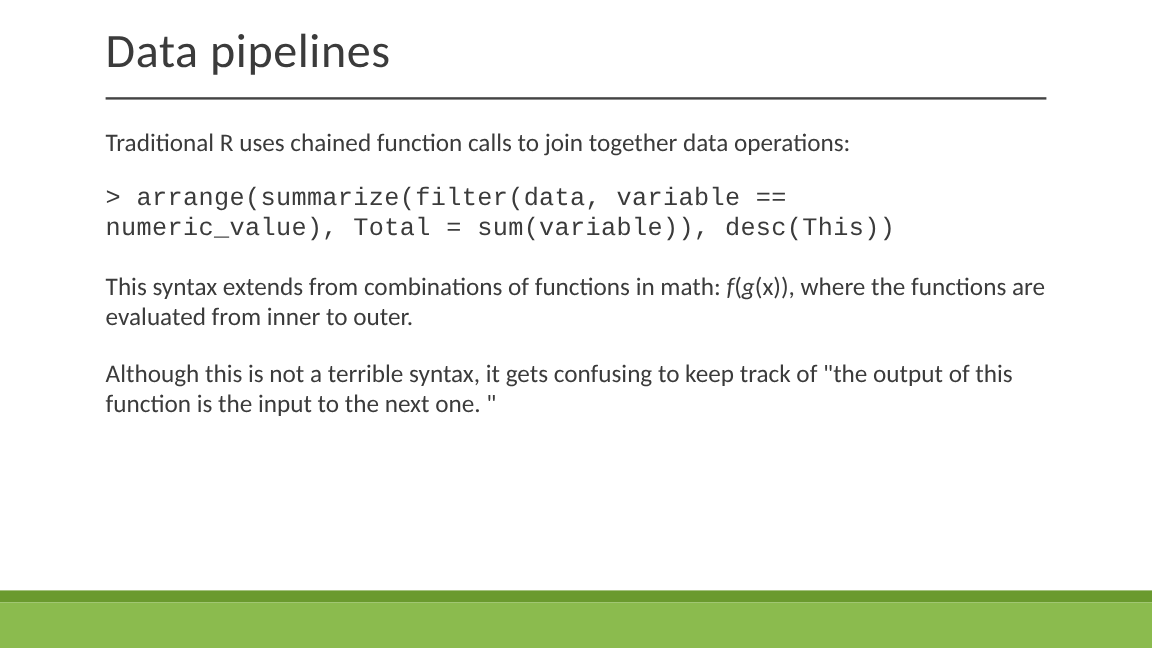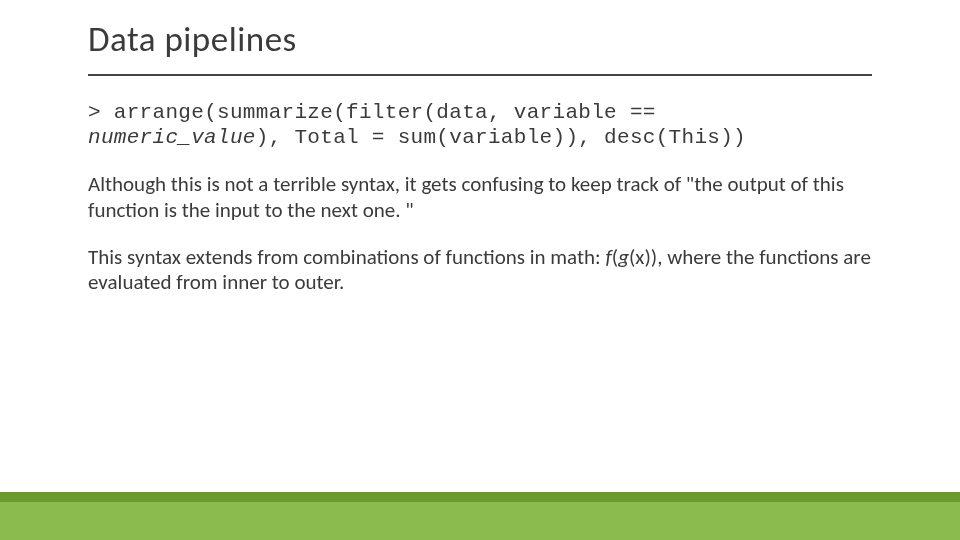--- a/index.html
+++ b/index.html
@@ -12,21 +12,21 @@
       height: 540px;
       background: #ffffff;
       font-family: 'Calibri', 'Segoe UI', sans-serif;
       position: relative;
       overflow: hidden;
     }
     .slide {
       padding: 18px 88px 0 88px;
     }
     .title {
-      font-size: 35px;
+      font-size: 40px;
       font-weight: 300;
       color: #3b3b3b;
       letter-spacing: 0.5px;
       padding-bottom: 14px;
       margin-bottom: 24px;
       border-bottom: 2px solid #444;
     }
     .content p {
       font-size: 21px;
       color: #3b3b3b;
@@ -34,21 +34,20 @@
       margin-bottom: 22px;
       font-weight: 400;
     }
     .code {
       font-family: 'Consolas', 'Courier New', monospace;
       font-size: 20px;
       color: #3b3b3b;
       letter-spacing: 0.3px;
     }
     .code-italic {
-      font-style: italic;
     }
     .math-func {
       font-style: italic;
     }
     .footer-bar {
       position: absolute;
       bottom: 0;
       left: 0;
       width: 100%;
       height: 48px;
@@ -63,31 +62,32 @@
     }
   </style>
 </head>
 <body>
 
 <div class="slide">
   <h1 class="title">Data pipelines</h1>
 
   <div class="content">
 
+    <p>Traditional R uses chained function calls to join together data operations:</p>
 
     <p class="code">
       <span>&gt; </span><span>arrange(summarize(filter(data, variable == </span><br>
       <span class="code-italic">numeric_value</span><span>), Total = sum(variable)), desc(This))</span>
     </p>
 
-    <p>Although this is not a terrible syntax, it gets confusing to keep track of "the output of this function is the input to the next one. "</p>
-
     <p>
       <span>This syntax extends from combinations of functions in math: </span><span class="math-func">f</span><span>(</span><span class="math-func">g</span><span>(x)), where the functions are evaluated from inner to outer.</span>
     </p>
+
+    <p>Although this is not a terrible syntax, it gets confusing to keep track of "the output of this function is the input to the next one. "</p>
 
   </div>
 </div>
 
 <div class="footer-bar">
   <div class="footer-top"></div>
   <div class="footer-main"></div>
 </div>
 
 </body></html>

